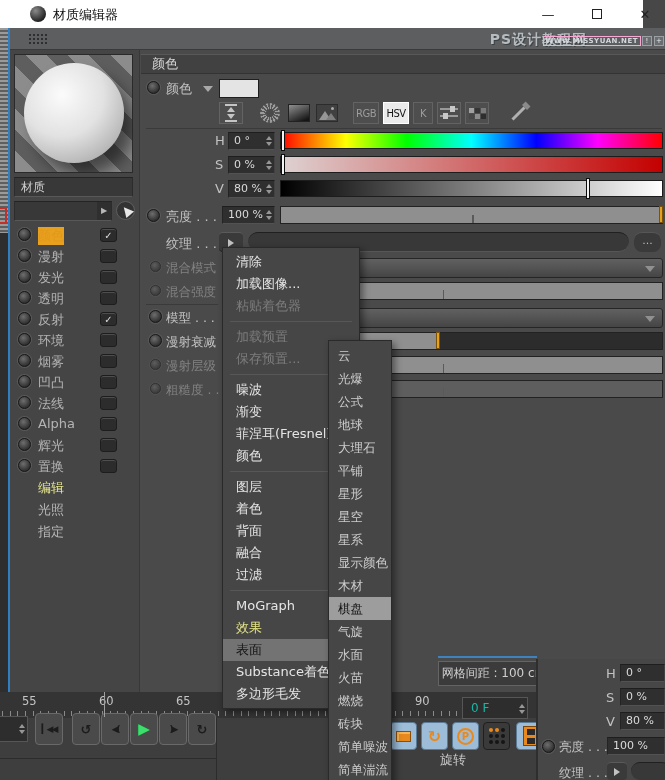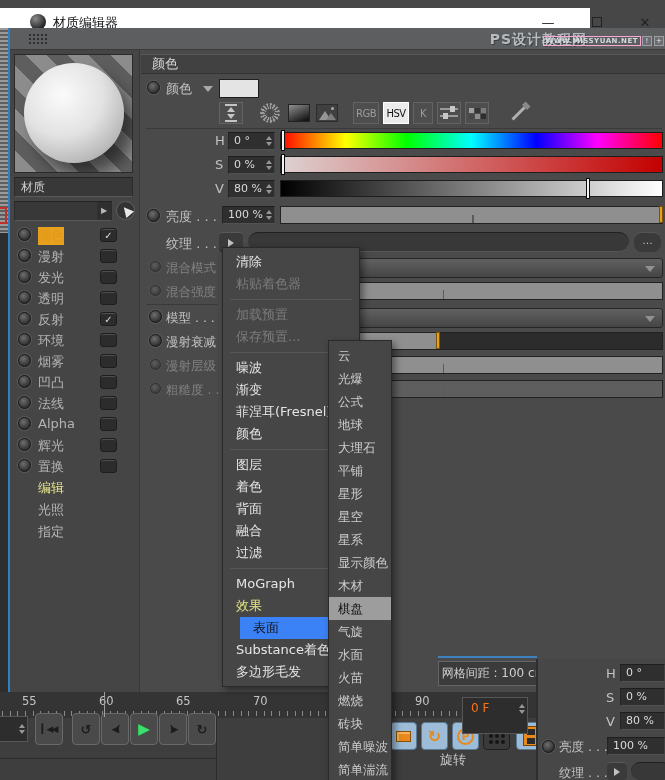--- a/index.html
+++ b/index.html
@@ -2,21 +2,21 @@
 <html><head>
 <meta charset="utf-8">
 <style>
   * { margin:0; padding:0; box-sizing:border-box; }
   html,body { width:665px; height:780px; }
   body { position:relative; overflow:hidden; background:#474747;
          font-family:"DejaVu Sans","Liberation Sans",sans-serif; color:#c8c8c8; }
   .abs { position:absolute; }
 
   
-  #titlebar { left:0; top:8px; width:590px; height:28px; background:#ffffff; }
+  #titlebar { left:0; top:0; width:643px; height:28px; background:#ffffff; }
   .app-icon { left:30px; top:6px; width:16px; height:16px; border-radius:50%;
               background:radial-gradient(circle at 35% 30%, #8a8a8a, #1d1d1d 75%); }
   .win-title { left:53px; top:6px; font-size:13px; color:#111; }
   .wc { top:0; width:40px; height:28px; display:flex; align-items:center; justify-content:center; color:#222; }
   .wc-min { left:528px; font-size:13px; }
   .wc-max { left:577px; }
   .wc-max .box { width:10px; height:10px; border:1px solid #222; }
   .wc-close { left:625px; font-size:13px; }
 
   
@@ -139,21 +139,21 @@
              border-top:1px solid #565656; color:#bbb; font-size:11px; text-align:center; line-height:16px; }
   .sep-line { background:#3a3a3a; height:1px; }
 
   
   #menu { left:222px; top:247px; width:138px; background:#464646; border:1px solid #2a2a2a;
           box-shadow:3px 3px 7px rgba(0,0,0,.45); padding:3px 0; z-index:50; }
   .mi { height:22px; line-height:22px; padding-left:13px; font-size:13px; color:#e5e5e5;
         position:relative; white-space:nowrap; }
   .mi.dis { color:#7c7c7c; }
   .mi.yellow { color:#e3e386; }
-  .mi.hl { background:#3b82f6; color:#161616;margin-left:17px; }
+  .mi.hl { background:#737373; color:#161616; }
   .mi .arr { position:absolute; right:7px; top:7px; width:0; height:0;
              border-left:5px solid #c0c0c0; border-top:4px solid transparent; border-bottom:4px solid transparent; }
   .mi.hl .arr { border-left-color:#161616; }
   .msep { height:1px; background:#323232; border-bottom:1px solid #575757; margin:4px 7px; }
 
   
   #submenu { left:328px; top:340px; width:64px; background:#464646; border:1px solid #2a2a2a;
              box-shadow:3px 3px 7px rgba(0,0,0,.45); padding:3px 0; z-index:60; }
   .smi { height:23px; line-height:23px; padding-left:9px; font-size:12.5px; color:#cdcdcd; white-space:nowrap; }
   .smi.hl { background:#9d9d9d; color:#161616; }
@@ -185,22 +185,22 @@
   .rec-dots span.o { background:#e8891d; }
   .rec-film { width:14px; height:20px; background:#e8891d; border:1px solid #7a4408; position:relative; }
   .rec-film .f1,.rec-film .f2 { position:absolute; left:3px; width:8px; height:6px; background:#2b2b2b; }
   .rec-film .f1 { top:2px; } .rec-film .f2 { top:11px; }
   .rec-corner { position:absolute; right:1px; bottom:1px; width:0; height:0;
                 border-left:6px solid transparent; border-bottom:6px solid #2a2a2a; }
   #tool-label { left:408px; top:751px; width:90px; text-align:center; font-size:13px; color:#c8c8c8; z-index:6; }
   #grid-box { left:438px; top:661px; width:112px; height:25px; background:#3b3b3b; border:1px solid #646464;
               font-size:12px; color:#cfcfcf; text-align:center; line-height:22px; z-index:8; white-space:nowrap; }
   #blue-line { left:438px; top:656px; width:99px; height:2px; background:#3f82c0; z-index:9; }
-  #frame-field { left:462px; top:697px; width:66px; height:37px; background:#2d2d2d; border:1px solid #565656;
-              font-size:12px; color:#f97316; line-height:20px; padding-left:8px; z-index:7; }
+  #frame-field { left:462px; top:697px; width:66px; height:22px; background:#2d2d2d; border:1px solid #565656;
+              font-size:12px; color:#14b8a6; line-height:20px; padding-left:8px; z-index:7; }
 
   
   #rpanel { left:536px; top:659px; width:129px; height:121px; background:#474747;
             border-left:2px solid #2e2e2e; z-index:8; }
   .rp-label { position:absolute; font-size:13px; color:#c2c2c2; white-space:nowrap; z-index:9; }
 </style>
 </head>
 <body>
 
 <div class="abs" id="titlebar">
@@ -557,20 +557,21 @@
   <span>100 %</span>
 </div>
 <div class="rp-label" style="left:559px; top:765px; font-size:12.5px;">纹理 . . .</div>
 <div class="abs" style="left:607px; top:762px; width:20px; height:18px; background:#3a3a3a; border-radius:4px; border-top:1px solid #5a5a5a; z-index:9;">
   <div style="position:absolute; left:7px; top:5px; width:0; height:0; border-top:4px solid transparent; border-bottom:4px solid transparent; border-left:6px solid #c2c2c2;"></div>
 </div>
 <div class="abs" style="left:631px; top:762px; width:40px; height:18px; background:#383838; border-radius:9px; border-top:1px solid #202020; z-index:9;"></div>
 
 <div class="abs" id="menu">
   <div class="mi">清除</div>
+  <div class="mi">加载图像...</div>
   <div class="mi dis">粘贴着色器</div>
   <div class="msep"></div>
   <div class="mi dis">加载预置</div>
   <div class="mi dis">保存预置...</div>
   <div class="msep"></div>
   <div class="mi">噪波</div>
   <div class="mi">渐变</div>
   <div class="mi">菲涅耳(Fresnel)</div>
   <div class="mi">颜色</div>
   <div class="msep"></div>

